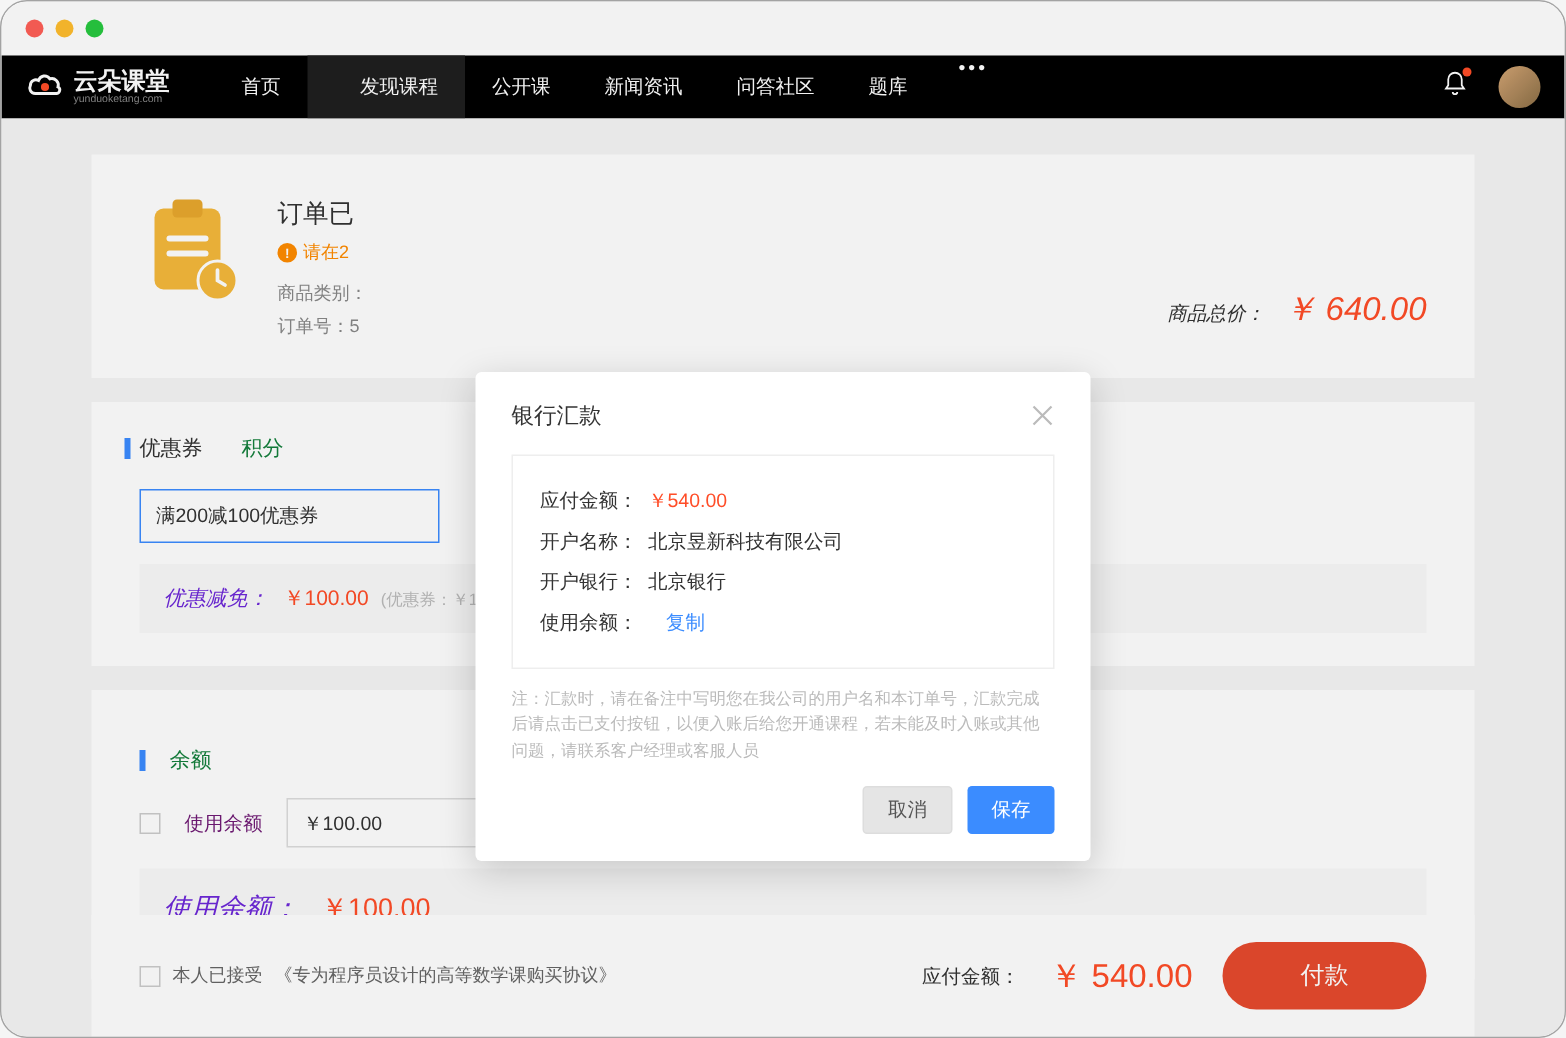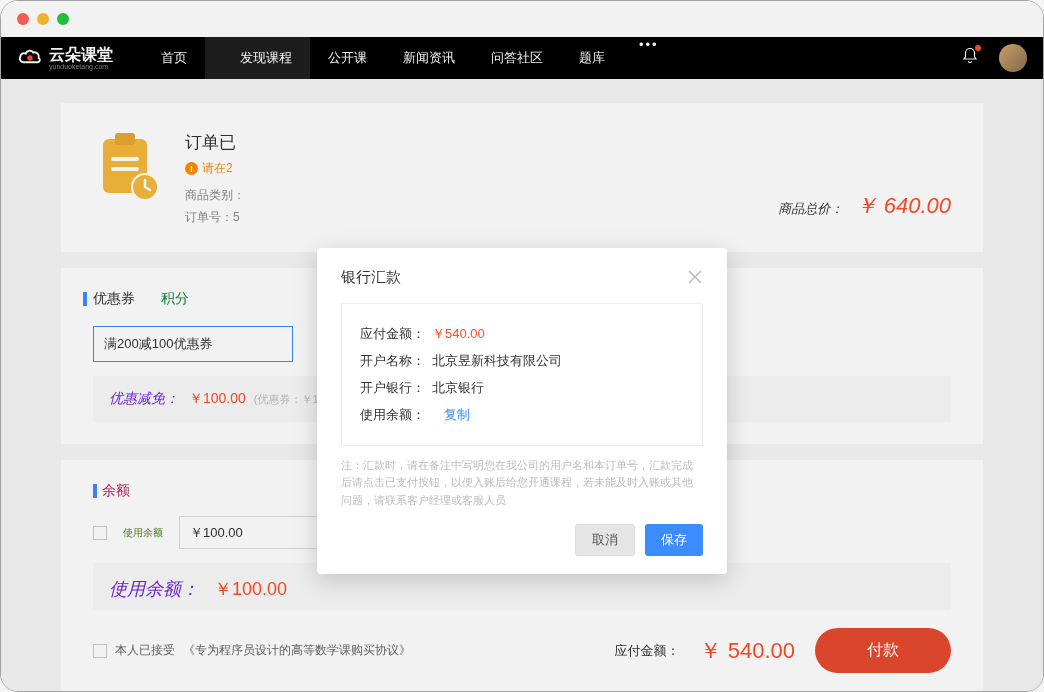--- a/index.html
+++ b/index.html
@@ -205,24 +205,25 @@
       content: '';
       position: absolute;
       left: -10px;
       top: 2px;
       width: 4px;
       height: 14px;
       background: #3b8cff;
     }
     .section-title-marker {
       font-size: 14px;
-      color: #be185d;
+      color: #15803d;
       position: relative;
-      padding-left: 9px;
+      padding-left: 20px;
       margin-bottom: 16px;
+      margin-top: 16px;
     }
     .section-title-marker::before {
       content: '';
       position: absolute;
       left: 0;
       top: 2px;
       width: 4px;
       height: 14px;
       background: #3b8cff;
     }
@@ -262,22 +263,22 @@
       gap: 16px;
       margin-bottom: 14px;
     }
     .checkbox {
       width: 14px;
       height: 14px;
       border: 1px solid #ccc;
       cursor: pointer;
     }
     .balance-label {
-      font-size: 10px;
-      color: #4d7c0f;
+      font-size: 13px;
+      color: #701a75;
     }
     .balance-input {
       border: 1px solid #ddd;
       padding: 8px 10px;
       font-size: 13px;
       width: 230px;
       color: #333;
     }
     .used-balance-row {
       background: #f9f9f9;
@@ -387,21 +388,20 @@
     .copy-link {
       color: #3b8cff;
       margin-left: 12px;
       cursor: pointer;
     }
     .modal-note {
       font-size: 11px;
       color: #bbb;
       line-height: 1.6;
       margin-bottom: 14px;
-      font-family: Liberation Mono, monospace;
     }
     .modal-footer {
       display: flex;
       justify-content: flex-end;
       gap: 10px;
     }
     .btn-cancel {
       border: 1px solid #ddd;
       background: #e5e5e5;
       color: #555;

